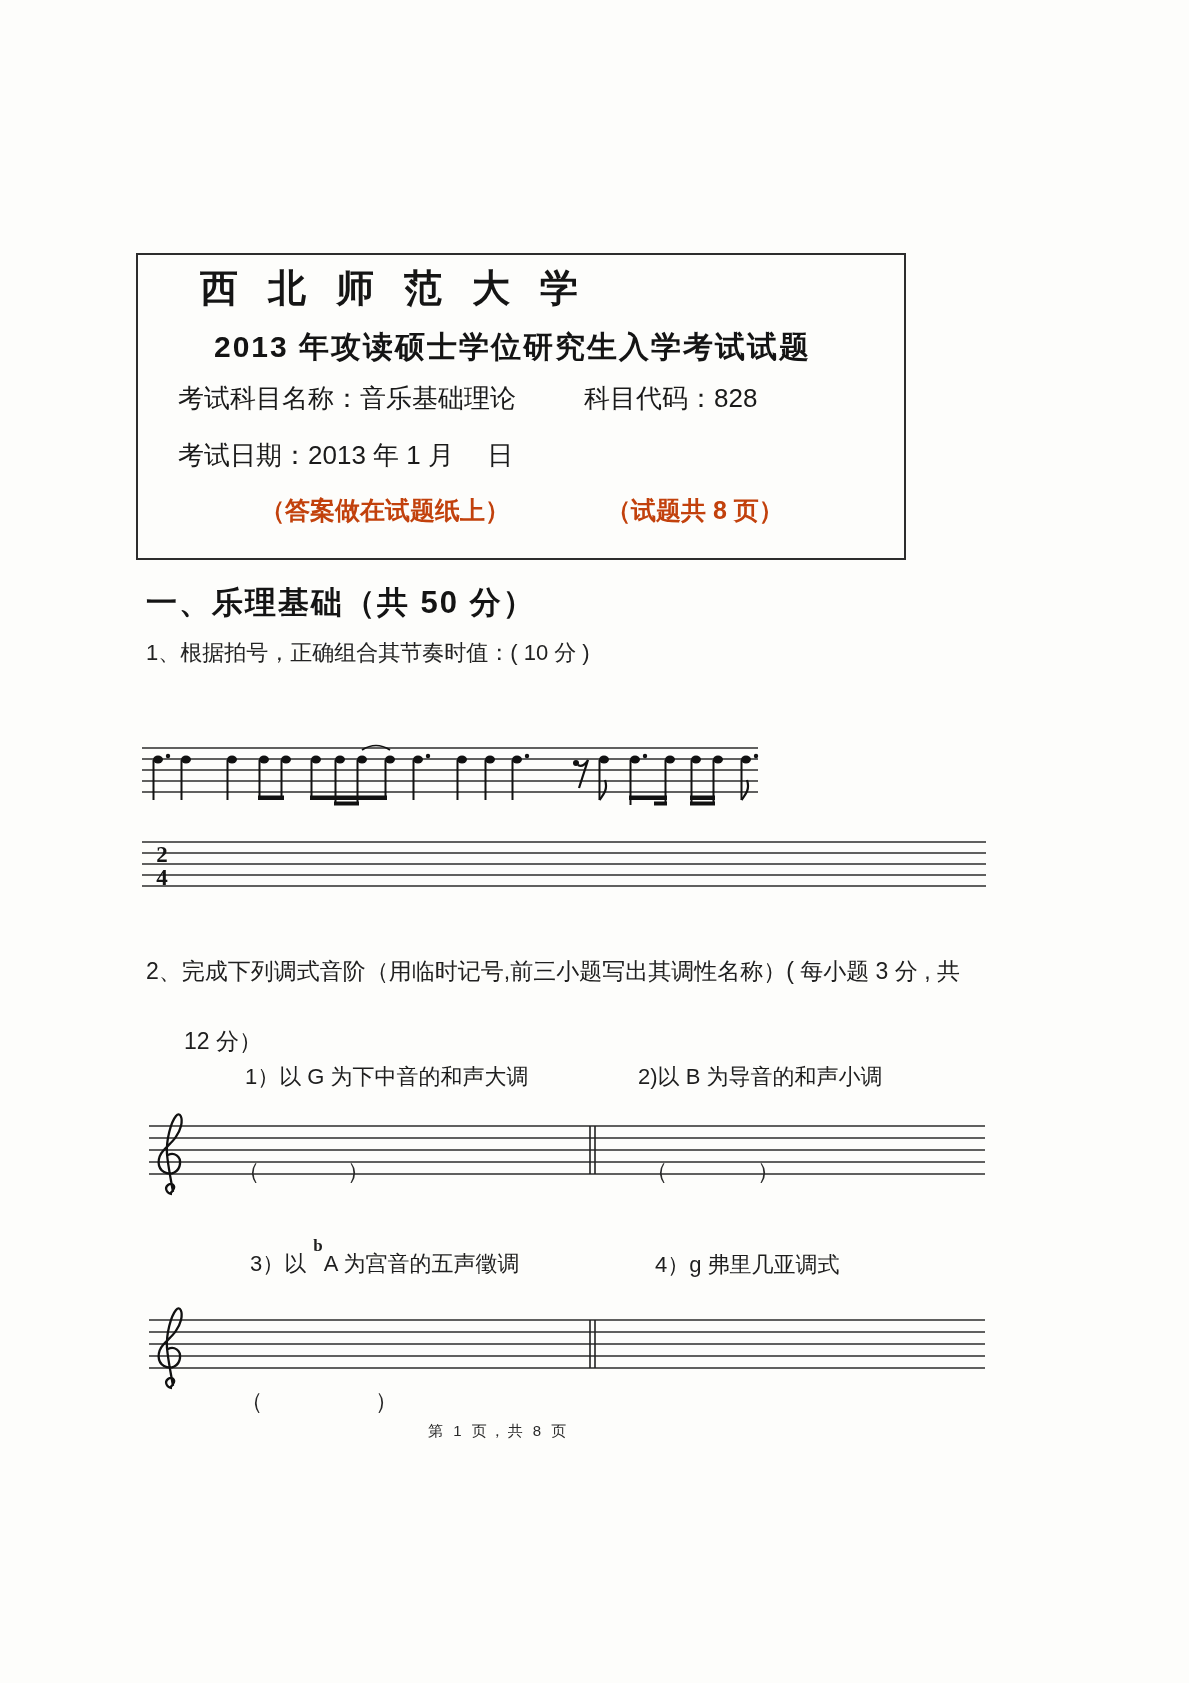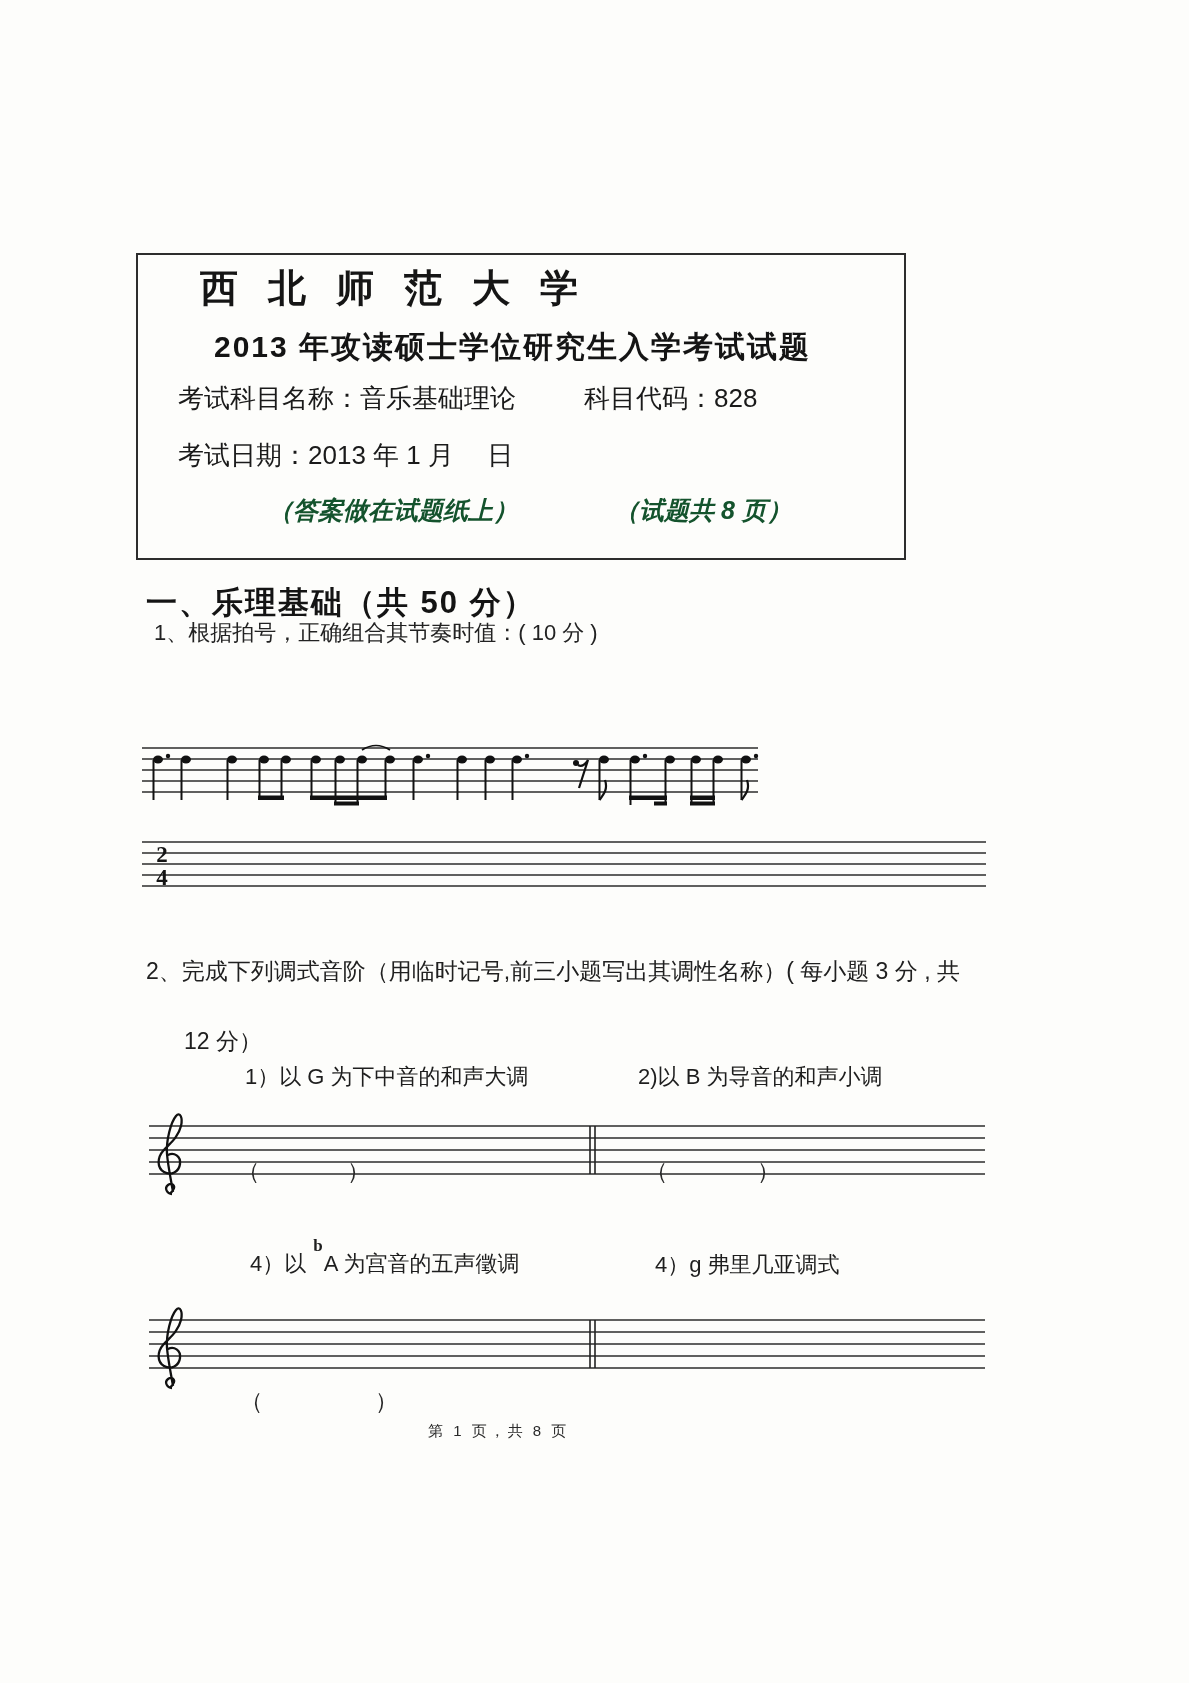--- a/index.html
+++ b/index.html
@@ -29,26 +29,26 @@
     border:2px dashed #4a4a4a;padding:7px 11px;
     font-size:20px;letter-spacing:1px;color:#262626;background:#fdfdfb;
   }
   .exam-title{
     position:absolute;left:76px;top:72px;
     font-size:30px;font-weight:bold;letter-spacing:2px;color:#141414;
   }
   .subject-row{position:absolute;left:40px;top:126px;font-size:26px;color:#1a1a1a;}
   .subject-row .code{margin-left:68px;}
   .date-row{position:absolute;left:40px;top:183px;font-size:26px;color:#1a1a1a;}
-  .notes-row{position:absolute;left:12px;top:239px;font-size:25px;font-weight:bold;color:#14532d;font-style:italic;}
+  .notes-row{position:absolute;left:4px;top:239px;font-size:25px;font-weight:bold;color:#c2410c;}
   .notes-row .n1{margin-left:118px;}
   .notes-row .n2{margin-left:96px;}
 
   .section-title{left:146px;top:582px;font-size:31px;font-weight:bold;letter-spacing:2px;color:#141414;}
-  .q1{left:146px;top:618px;font-size:22px;color:#222;margin-left:8px;}
+  .q1{left:146px;top:638px;font-size:22px;color:#222;}
   .q2a{left:146px;top:956px;font-size:23px;color:#202020;}
   .q2b{left:184px;top:1026px;font-size:23px;color:#202020;}
   .sublabel{font-size:22px;color:#1e1e1e;}
   .paren{font-size:23px;color:#2a2a2a;}
   .flat-sup{
     position:relative;top:-12px;font-size:17px;font-weight:bold;
     font-family:"Liberation Serif","DejaVu Serif",serif;padding:0 1px;
   }
   .footer{left:428px;top:1422px;font-size:15px;letter-spacing:3px;color:#2a2a2a;}
 
@@ -201,21 +201,21 @@
       <line class="barline" x1="445" y1="16" x2="445" y2="64"></line>
       <line class="barline" x1="450" y1="16" x2="450" y2="64"></line>
     </g>
   </svg>
 
   <span class="abs paren" style="left:237px;top:1156px;">（</span>
   <span class="abs paren" style="left:347px;top:1156px;">）</span>
   <span class="abs paren" style="left:645px;top:1156px;">（</span>
   <span class="abs paren" style="left:757px;top:1156px;">）</span>
 
-  <span class="abs sublabel" style="left:250px;top:1248px;"><span>4）以 </span><sup class="flat-sup">b</sup><span>A 为宫音的五声徵调</span></span>
+  <span class="abs sublabel" style="left:250px;top:1248px;"><span>3）以 </span><sup class="flat-sup">b</sup><span>A 为宫音的五声徵调</span></span>
   <span class="abs sublabel" style="left:655px;top:1250px;">4）g 弗里几亚调式</span>
 
   <svg class="abs" style="left:145px;top:1304px;" width="845" height="94" viewBox="0 0 845 94">
     <g>
       <line class="staffline" x1="4" y1="16" x2="840" y2="16"></line>
       <line class="staffline" x1="4" y1="28" x2="840" y2="28"></line>
       <line class="staffline" x1="4" y1="40" x2="840" y2="40"></line>
       <line class="staffline" x1="4" y1="52" x2="840" y2="52"></line>
       <line class="staffline" x1="4" y1="64" x2="840" y2="64"></line>
     </g>

